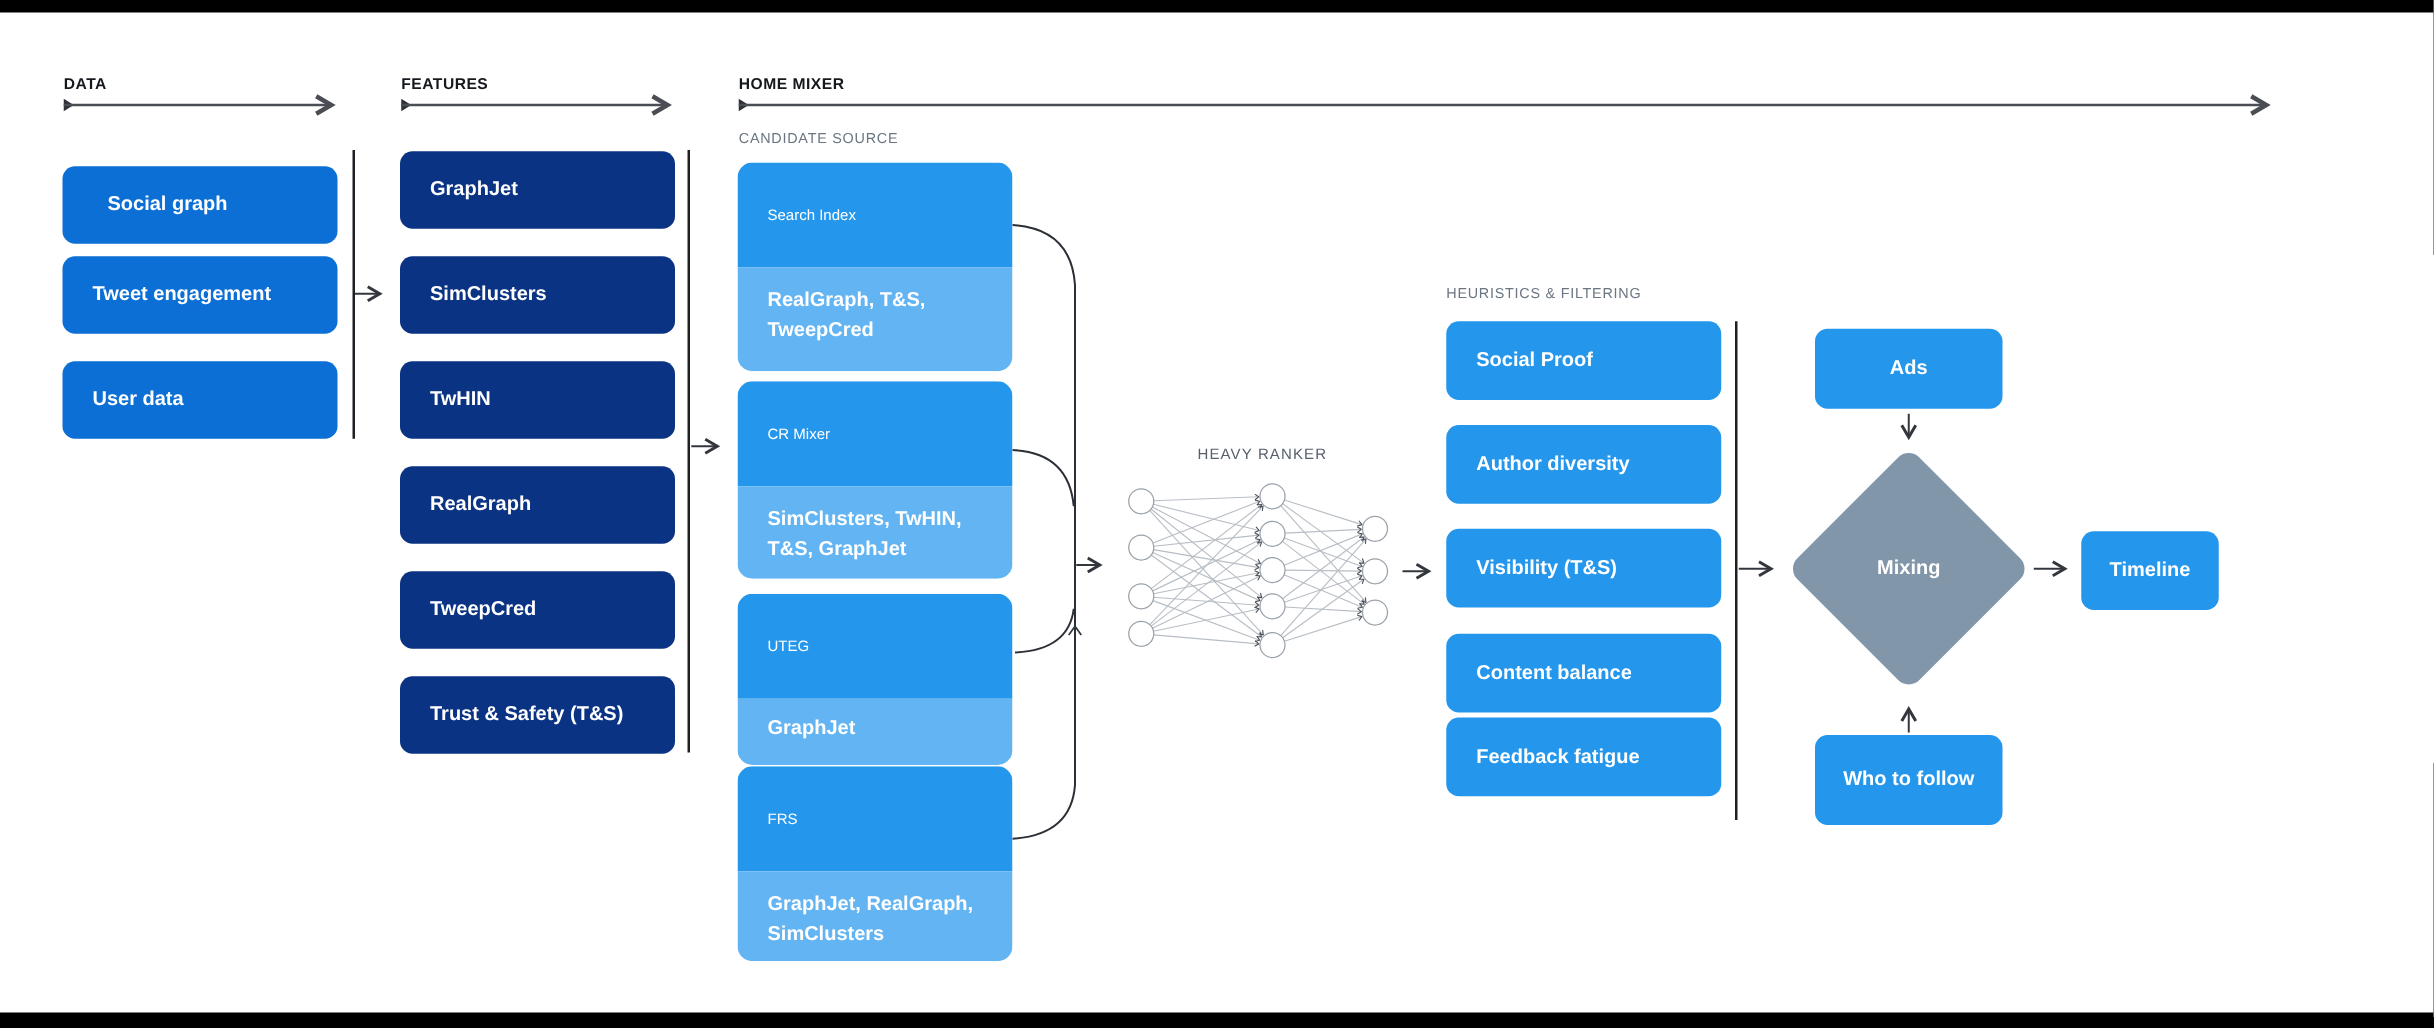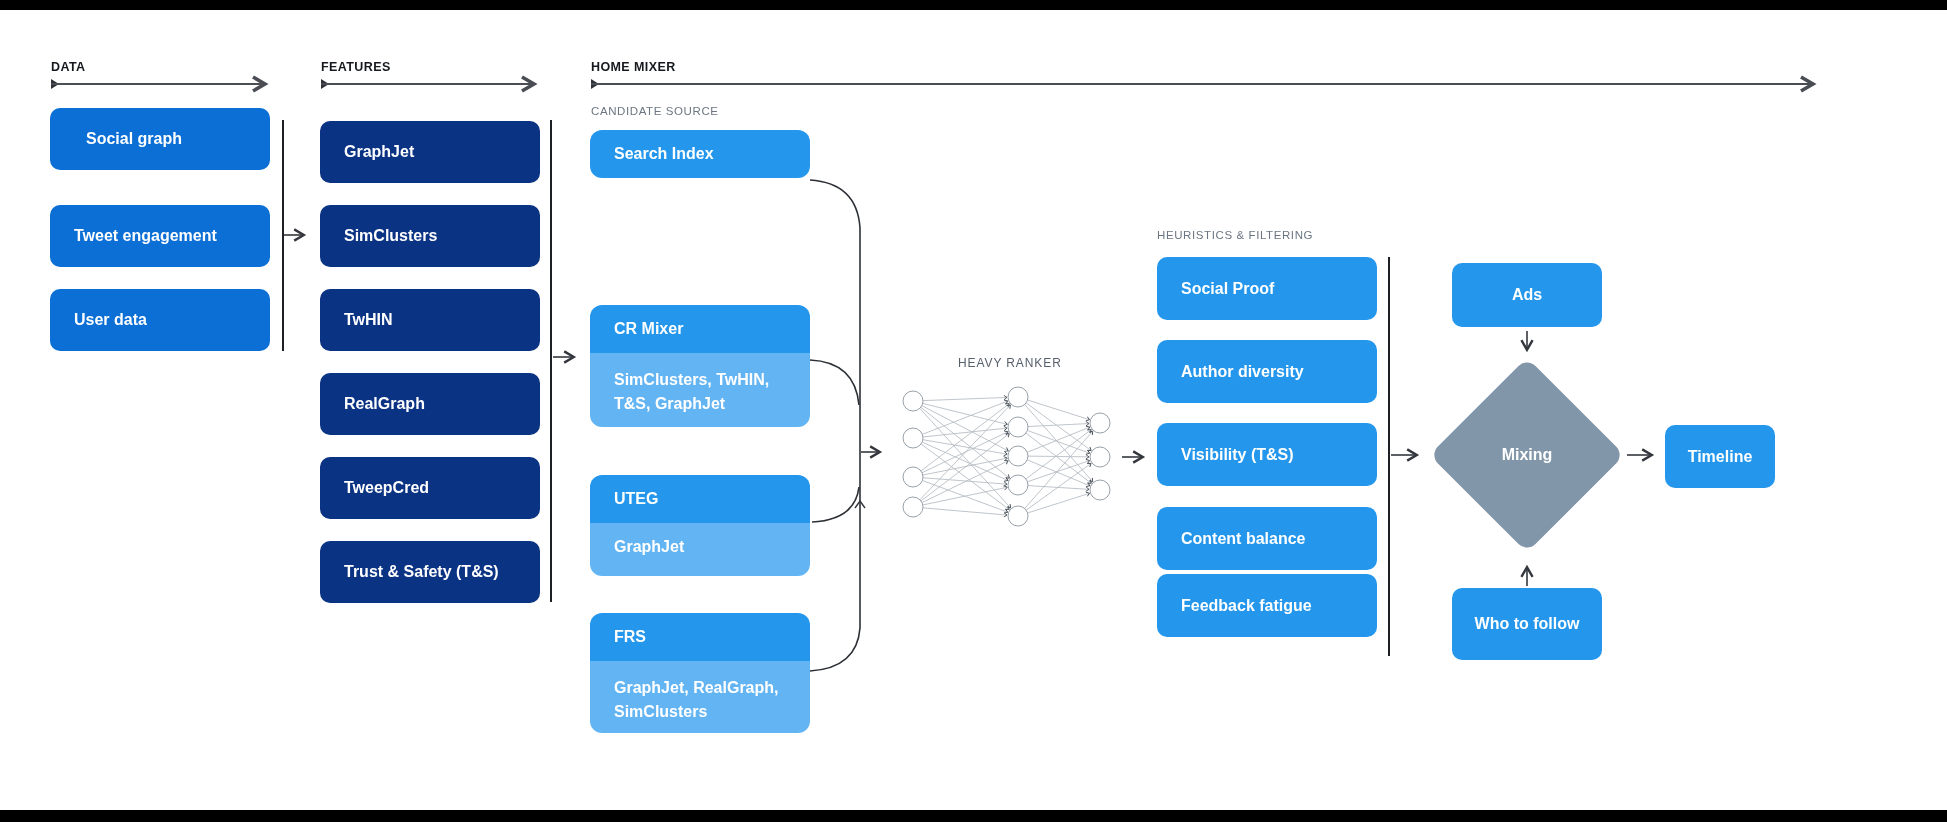--- a/index.html
+++ b/index.html
@@ -26,22 +26,22 @@
     font-size:16px;font-weight:600;display:flex;align-items:center;
     padding-left:24px;width:220px;height:62px;
   }
   .box--data{background:var(--accent_data_blue,#0b6fd5);}
   .box--navy{background:var(--accent_navy,#0b3383);}
   .box--bright{background:var(--accent_bright_blue,#2497ec);height:63px;}
   .box--center{justify-content:center;padding-left:0;}
 
   .candidate{position:absolute;width:220px;border-radius:12px;overflow:hidden;}
   .candidate__title{
-    height:48px;background:var(--accent_bright_blue,#2497ec);color:#fff;
-    display:flex;align-items:center;padding-left:24px;font-size:16px;font-weight:700;
+    height:84px;background:var(--accent_bright_blue,#2497ec);color:#fff;
+    display:flex;align-items:center;padding-left:24px;font-size:12px;font-weight:400;
   }
   .candidate__sub{
     background:var(--accent_light_blue,#63b4f3);color:#fff;box-sizing:border-box;
     padding:15px 20px 0 24px;font-size:16px;font-weight:600;line-height:24px;
   }
   .diamond{
     position:absolute;left:1458px;top:386px;width:138px;height:138px;border-radius:12px;
     background:var(--mix_gray,#8196a9);transform:rotate(45deg);
   }
   .diamond-label{
@@ -157,21 +157,21 @@
   </svg>
 
   <div class="col-header" style="left:51px;top:60px;">DATA</div>
   <div class="col-header" style="left:321px;top:60px;">FEATURES</div>
   <div class="col-header" style="left:591px;top:60px;">HOME MIXER</div>
 
   <div class="sec-label" style="left:591px;top:105px;">CANDIDATE SOURCE</div>
   <div class="sec-label" style="left:958px;top:356px;letter-spacing:.9px;font-size:12px;color:#565f6b;">HEAVY RANKER</div>
   <div class="sec-label" style="left:1157px;top:229px;">HEURISTICS &amp; FILTERING</div>
 
-  <div class="box box--data" style="left:50px;top:108px;padding-left:36px;">
+  <div class="box box--data" style="left:50px;top:133px;padding-left:36px;">
     <span>Social graph</span>
   </div>
   <div class="box box--data" style="left:50px;top:205px;">
     <span>Tweet engagement</span>
   </div>
   <div class="box box--data" style="left:50px;top:289px;">
     <span>User data</span>
   </div>
 
   <div class="box box--navy" style="left:320px;top:121px;">
@@ -188,20 +188,21 @@
   </div>
   <div class="box box--navy" style="left:320px;top:457px;">
     <span>TweepCred</span>
   </div>
   <div class="box box--navy" style="left:320px;top:541px;">
     <span>Trust &amp; Safety (T&amp;S)</span>
   </div>
 
   <div class="candidate" style="left:590px;top:130px;">
     <div class="candidate__title">Search Index</div>
+    <div class="candidate__sub" style="height:83px;">RealGraph, T&amp;S, TweepCred</div>
   </div>
   <div class="candidate" style="left:590px;top:305px;">
     <div class="candidate__title">CR Mixer</div>
     <div class="candidate__sub" style="height:74px;">SimClusters, TwHIN, T&amp;S, GraphJet</div>
   </div>
   <div class="candidate" style="left:590px;top:475px;">
     <div class="candidate__title">UTEG</div>
     <div class="candidate__sub" style="height:53px;padding-top:12px;">GraphJet</div>
   </div>
   <div class="candidate" style="left:590px;top:613px;">

